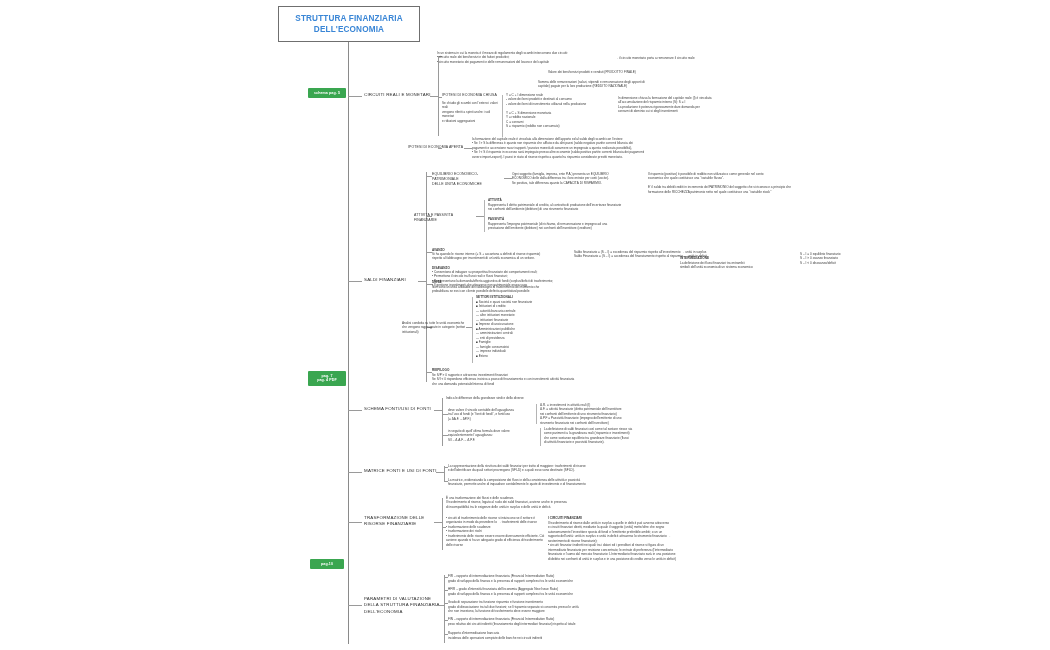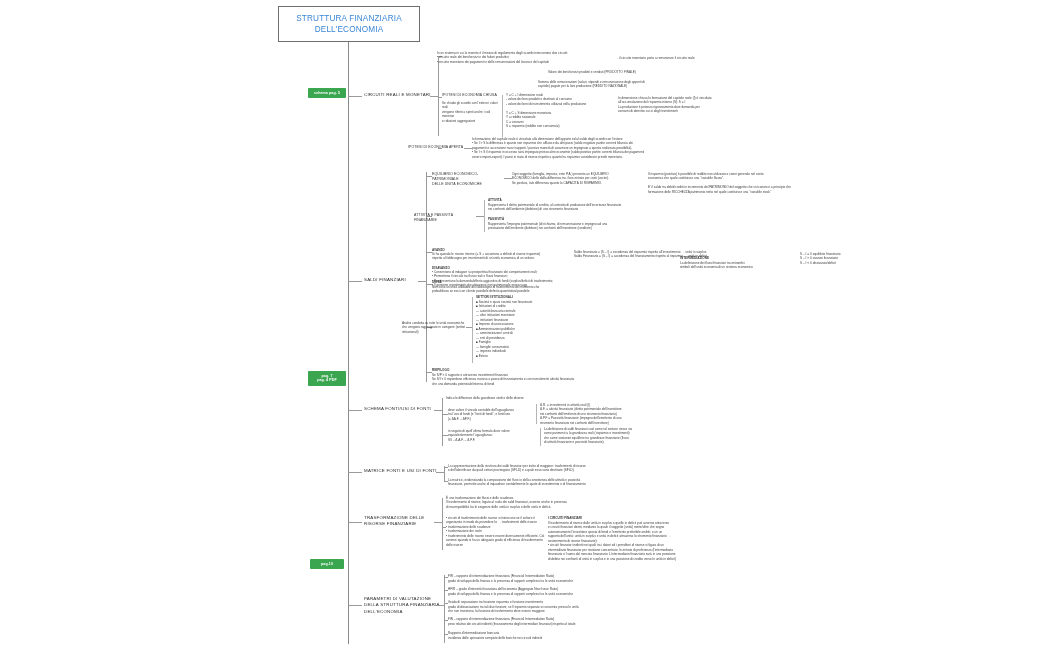--- a/index.html
+++ b/index.html
@@ -20,21 +20,21 @@
   .root-node {
     position: absolute;
     left: 278px; top: 6px;
     width: 142px; height: 36px;
     border: 1px solid #6f6f6f;
     background: #ffffff;
     display: flex; align-items: center; justify-content: center;
     text-align: center;
     color: #3a86d6;
     font-size: 8.2px;
-    font-weight: normal;
+    font-weight: bold;
     letter-spacing: 0.15px;
     line-height: 1.35;
     padding: 2px 4px;
   }
 
   
   .spine {
     position: absolute;
     left: 348px; top: 42px;
     width: 1px; height: 602px;

